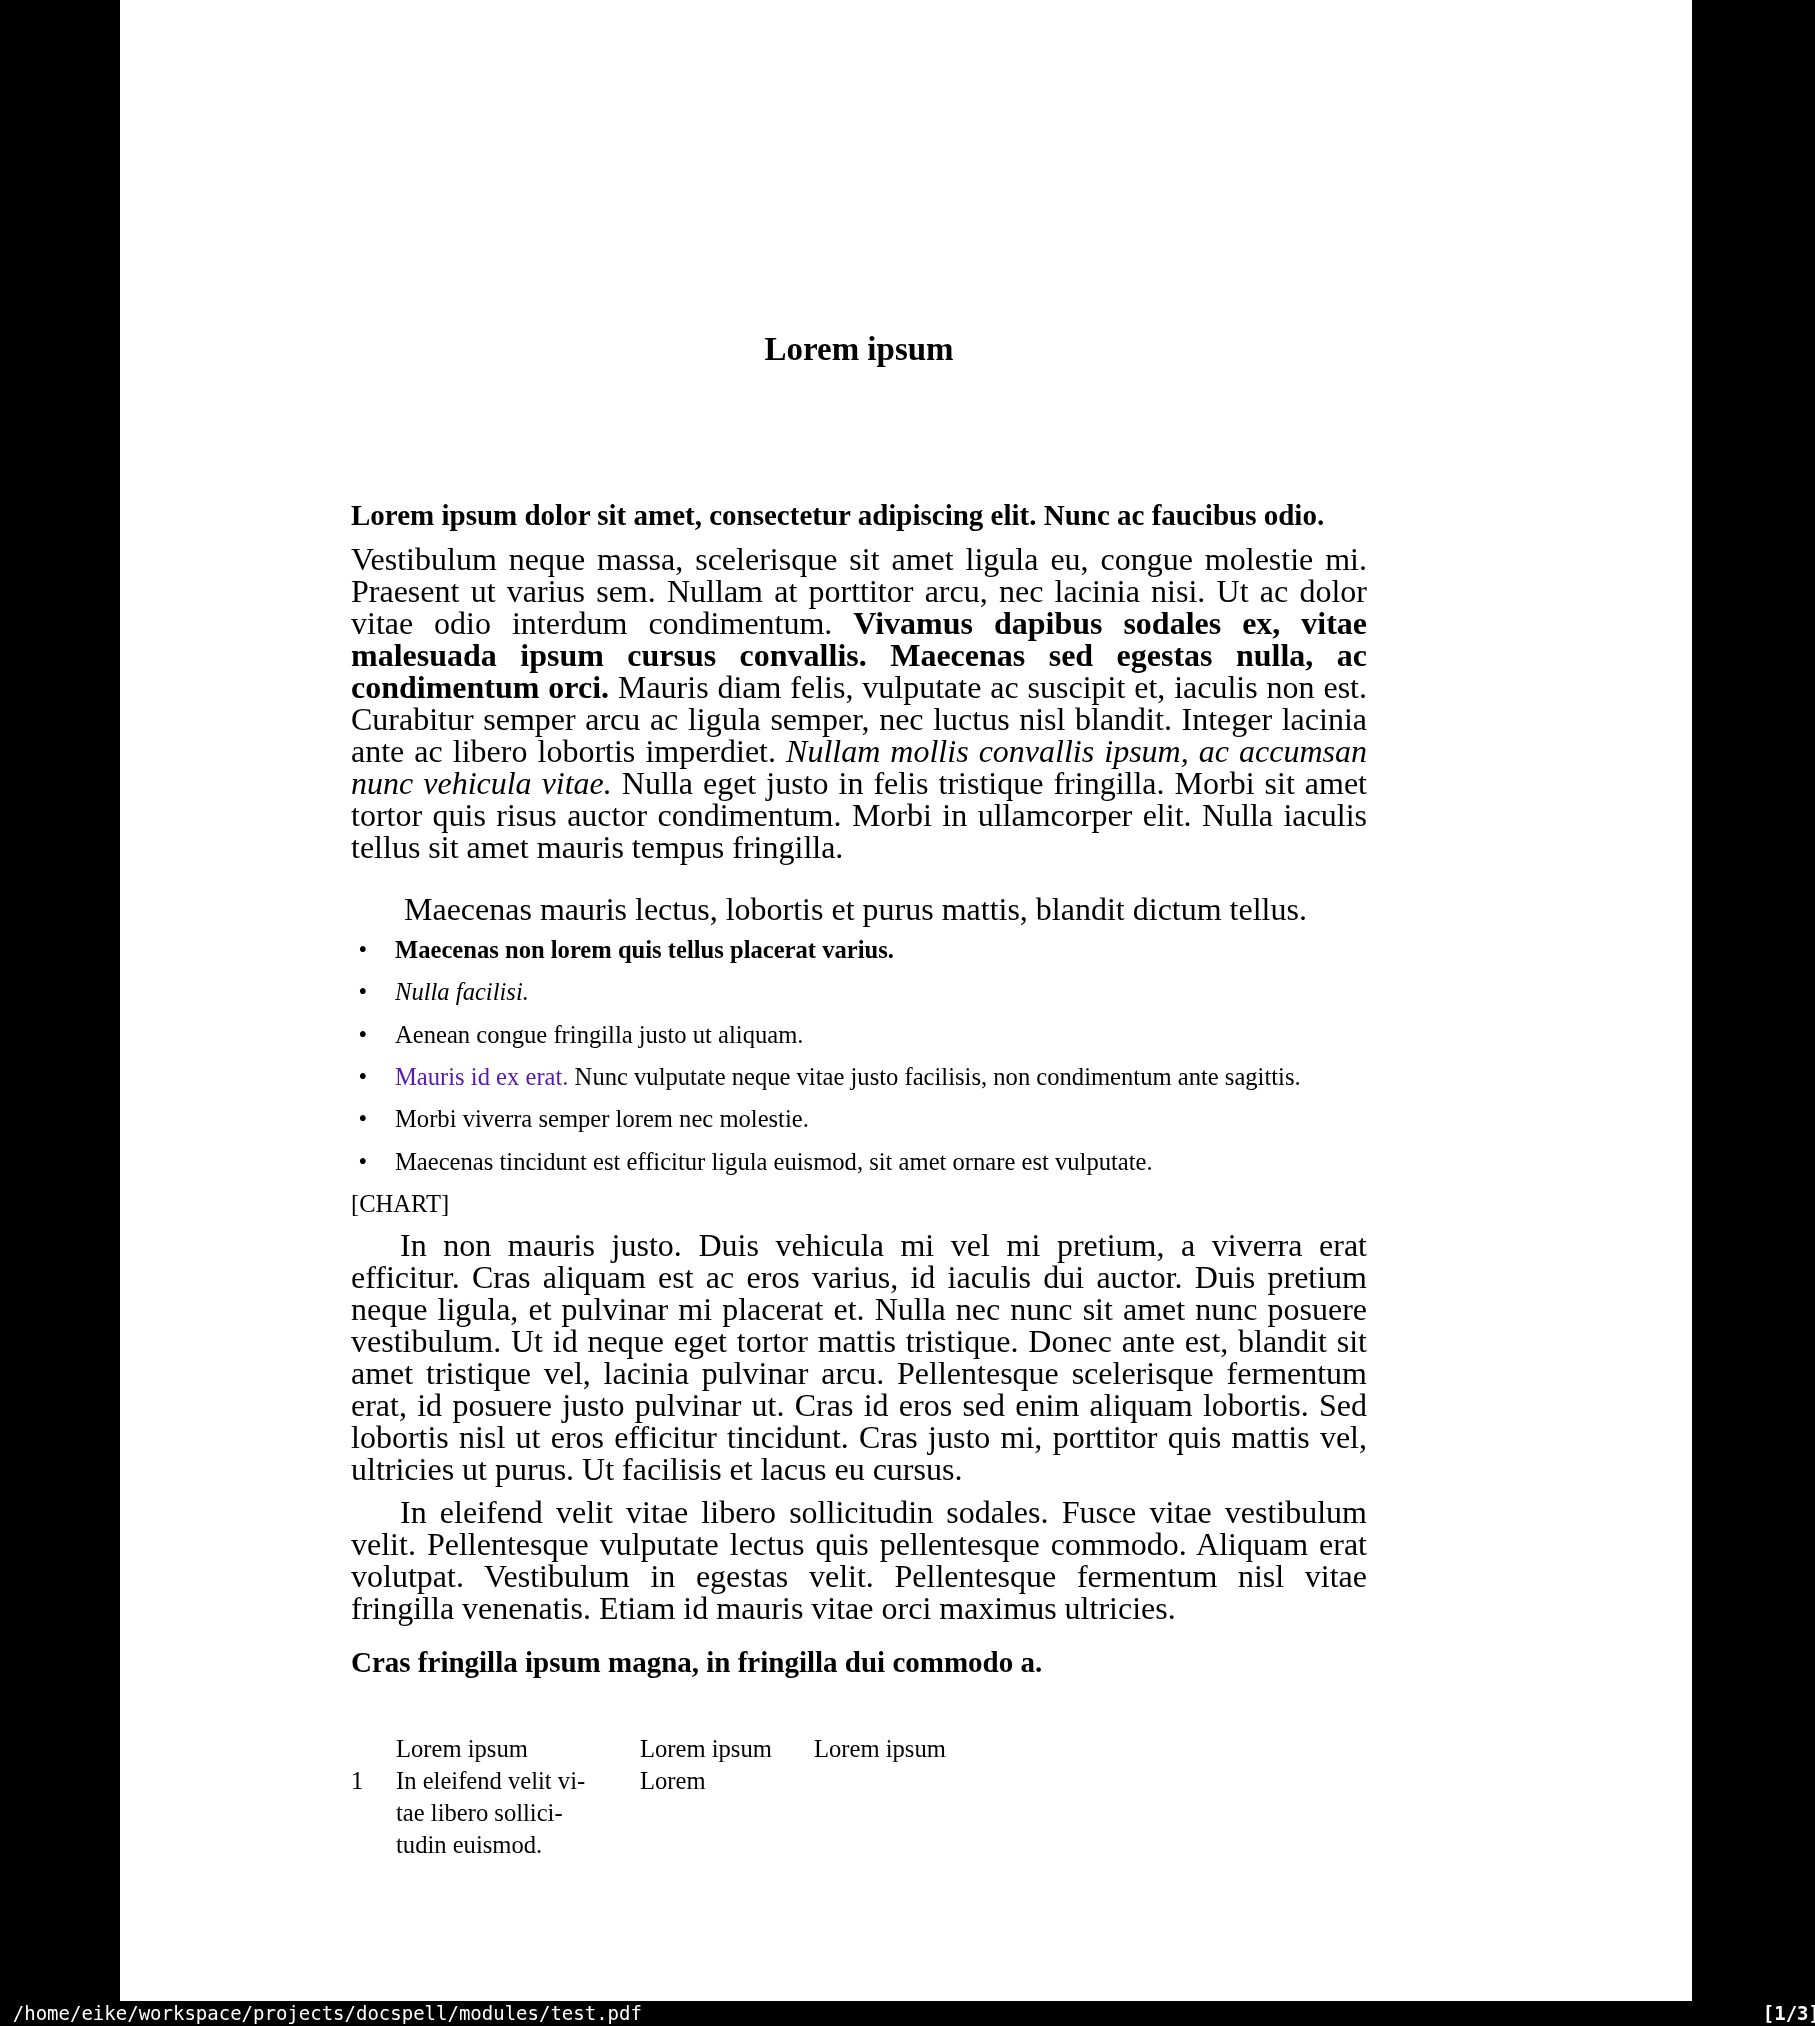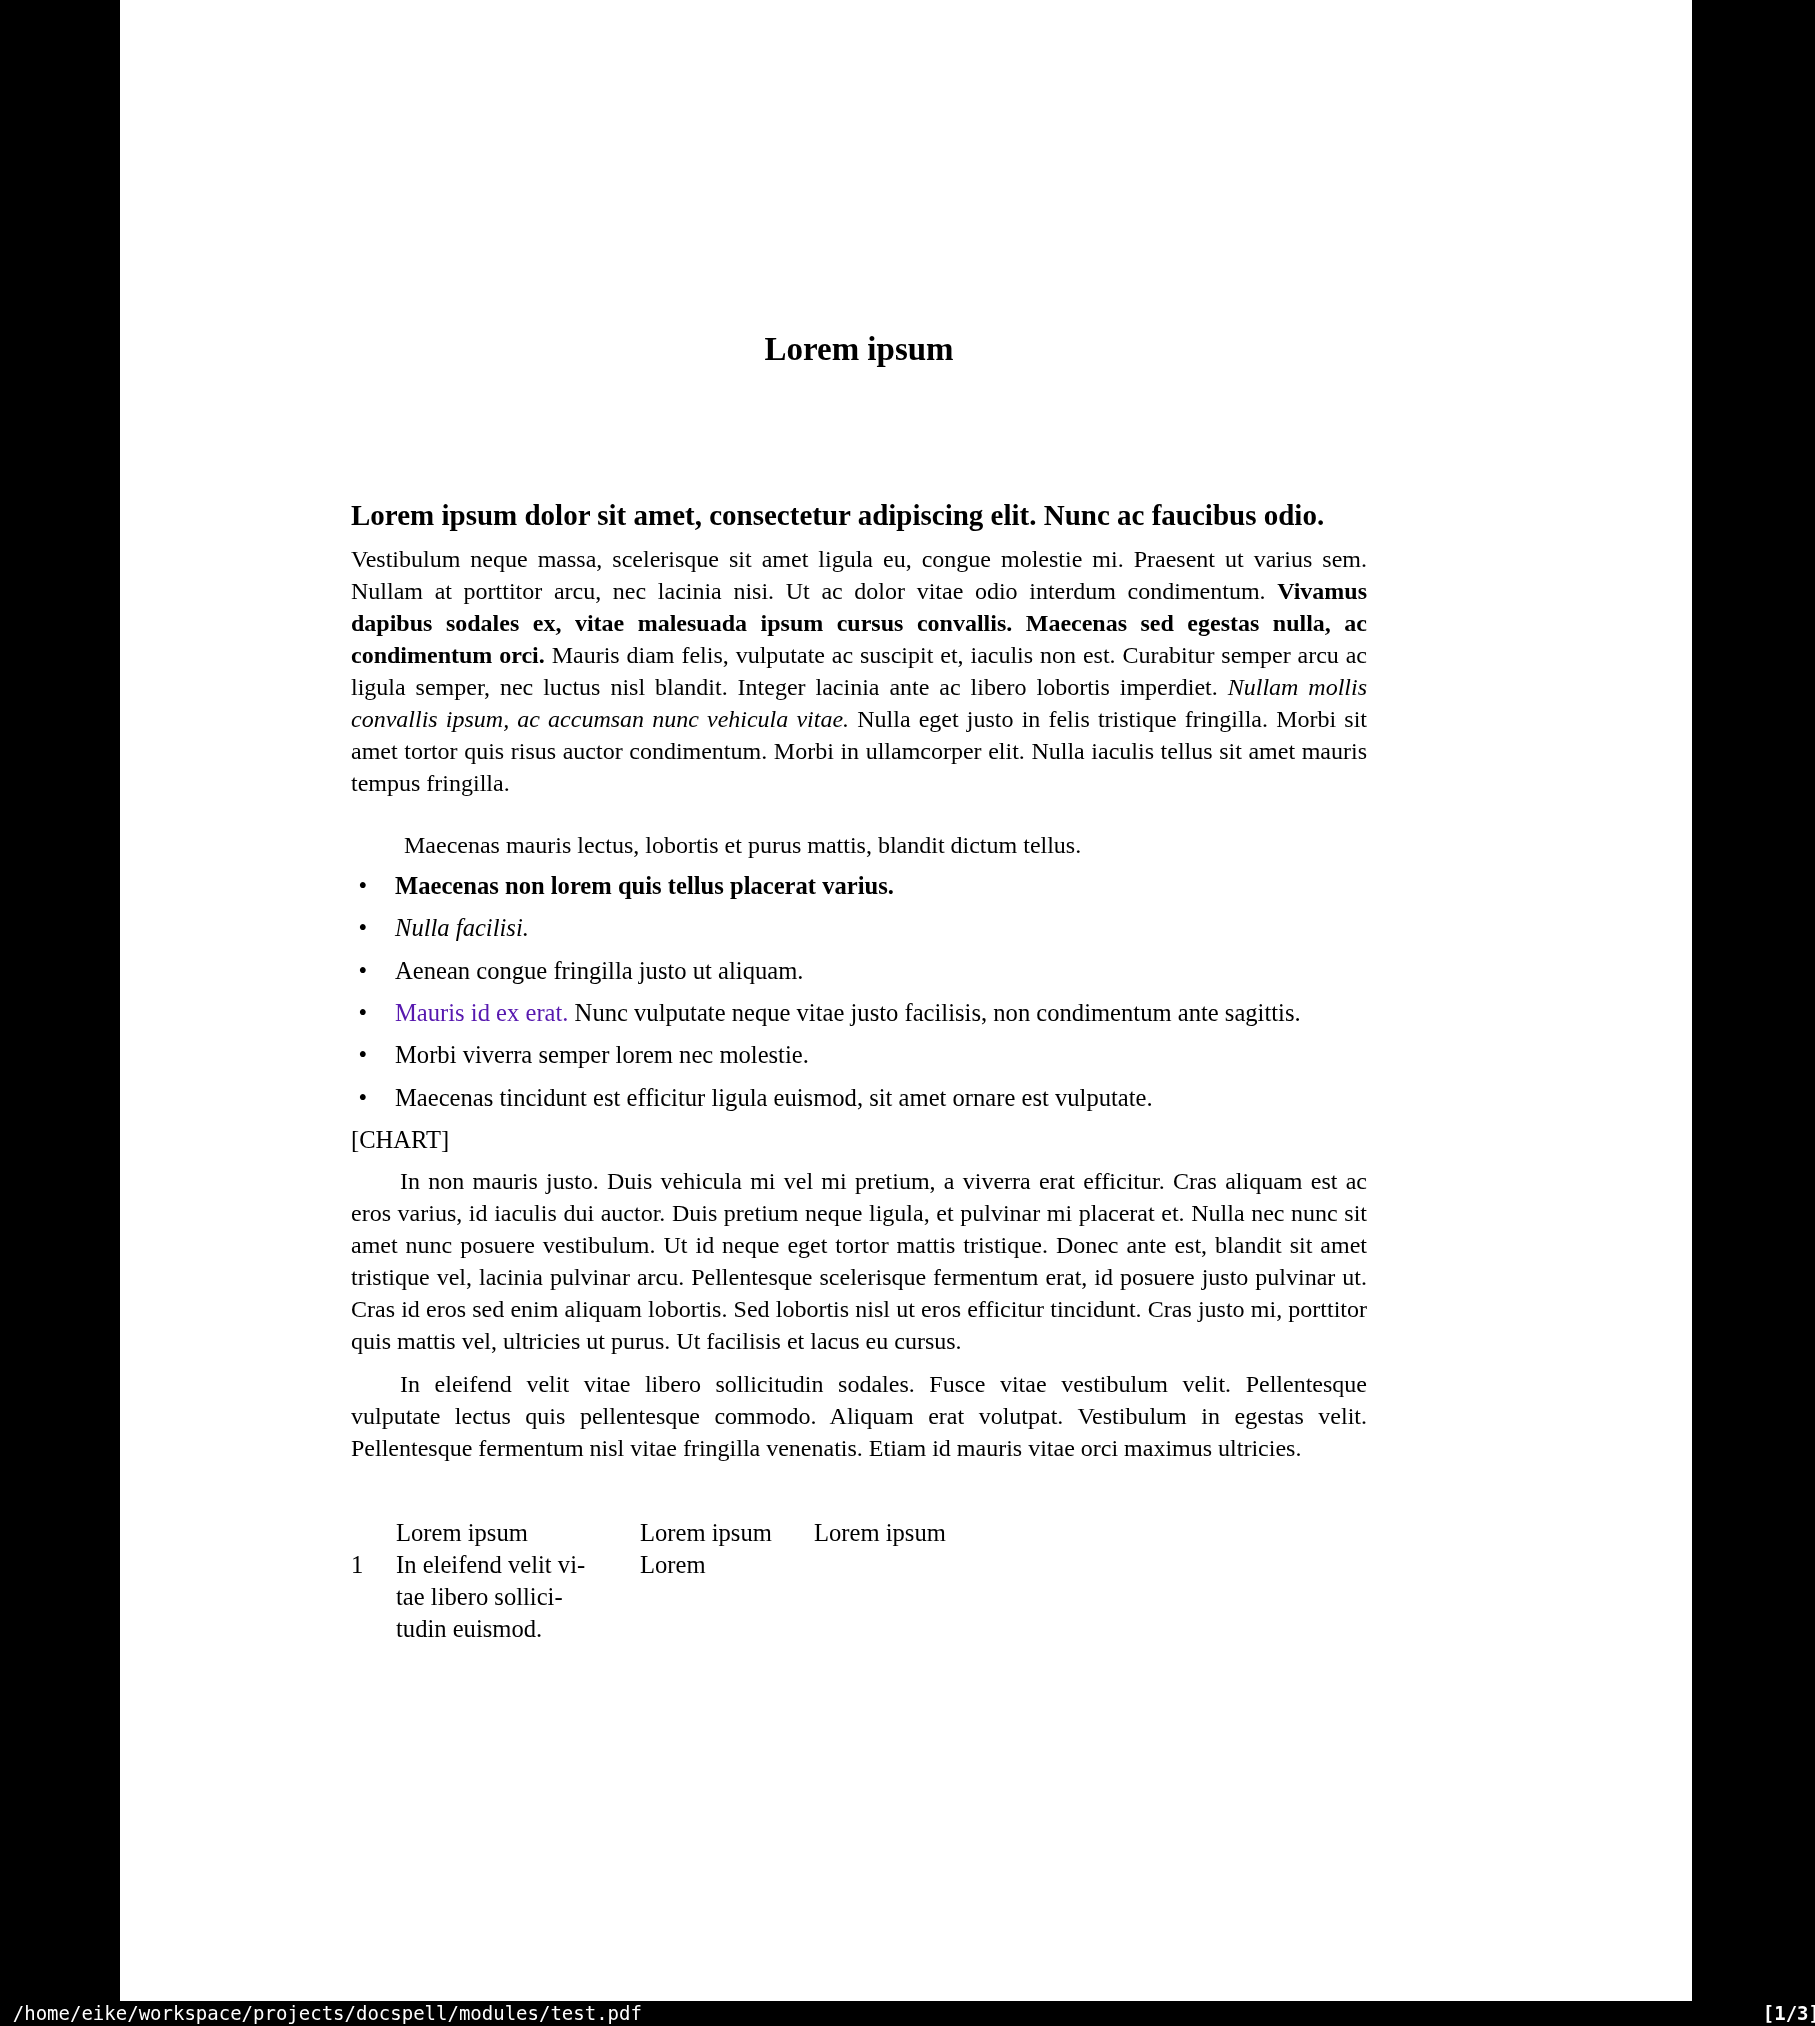--- a/index.html
+++ b/index.html
@@ -44,21 +44,21 @@
     font-size: 29px;
     line-height: 35px;
     font-weight: bold;
     text-align: left;
   }
   .section-heading.second {
     margin-top: 21px;
   }
   .para {
     margin: 10.4px 0 0 0;
-    font-size: 24px;
+    font-size: 32px;
     line-height: 32px;
     text-align: justify;
   }
   .para.indent { text-indent: 49px; }
   .para.p2 { margin-top: 30px; text-indent: 53px; }
   .para.p3 { margin-top: 8.5px; }
   .para.p4 { margin-top: 11.4px; }
   .b { font-weight: bold; }
   .i { font-style: italic; }
   .link { cursor: pointer; }
@@ -141,20 +141,21 @@
         <li><span class="marker">•</span><span>Morbi viverra semper lorem nec molestie.</span></li>
         <li><span class="marker">•</span><span>Maecenas tincidunt est efficitur ligula euismod, sit amet ornare est vulputate.</span></li>
       </ul>
 
       <div class="chart-label">[CHART]</div>
 
       <div class="para p3 indent">In non mauris justo. Duis vehicula mi vel mi pretium, a viverra erat efficitur. Cras aliquam est ac eros varius, id iaculis dui auctor. Duis pretium neque ligula, et pulvinar mi placerat et. Nulla nec nunc sit amet nunc posuere vestibulum. Ut id neque eget tortor mattis tristique. Donec ante est, blandit sit amet tristique vel, lacinia pulvinar arcu. Pellentesque scelerisque fermentum erat, id posuere justo pulvinar ut. Cras id eros sed enim aliquam lobortis. Sed lobortis nisl ut eros efficitur tincidunt. Cras justo mi, porttitor quis mattis vel, ultricies ut purus. Ut facilisis et lacus eu cursus.</div>
 
       <div class="para p4 indent">In eleifend velit vitae libero sollicitudin sodales. Fusce vitae vestibulum velit. Pellentesque vulputate lectus quis pellentesque commodo. Aliquam erat volutpat. Vestibulum in egestas velit. Pellentesque fermentum nisl vitae fringilla venenatis. Etiam id mauris vitae orci maximus ultricies.</div>
 
+      <div class="section-heading second">Cras fringilla ipsum magna, in fringilla dui commodo a.</div>
 
       <div class="table">
         <div class="cell"></div>
         <div class="cell">Lorem ipsum</div>
         <div class="cell">Lorem ipsum</div>
         <div class="cell">Lorem ipsum</div>
 
         <div class="cell">1</div>
         <div class="cell wrapcell">In eleifend velit vi-
 tae libero sollici-

